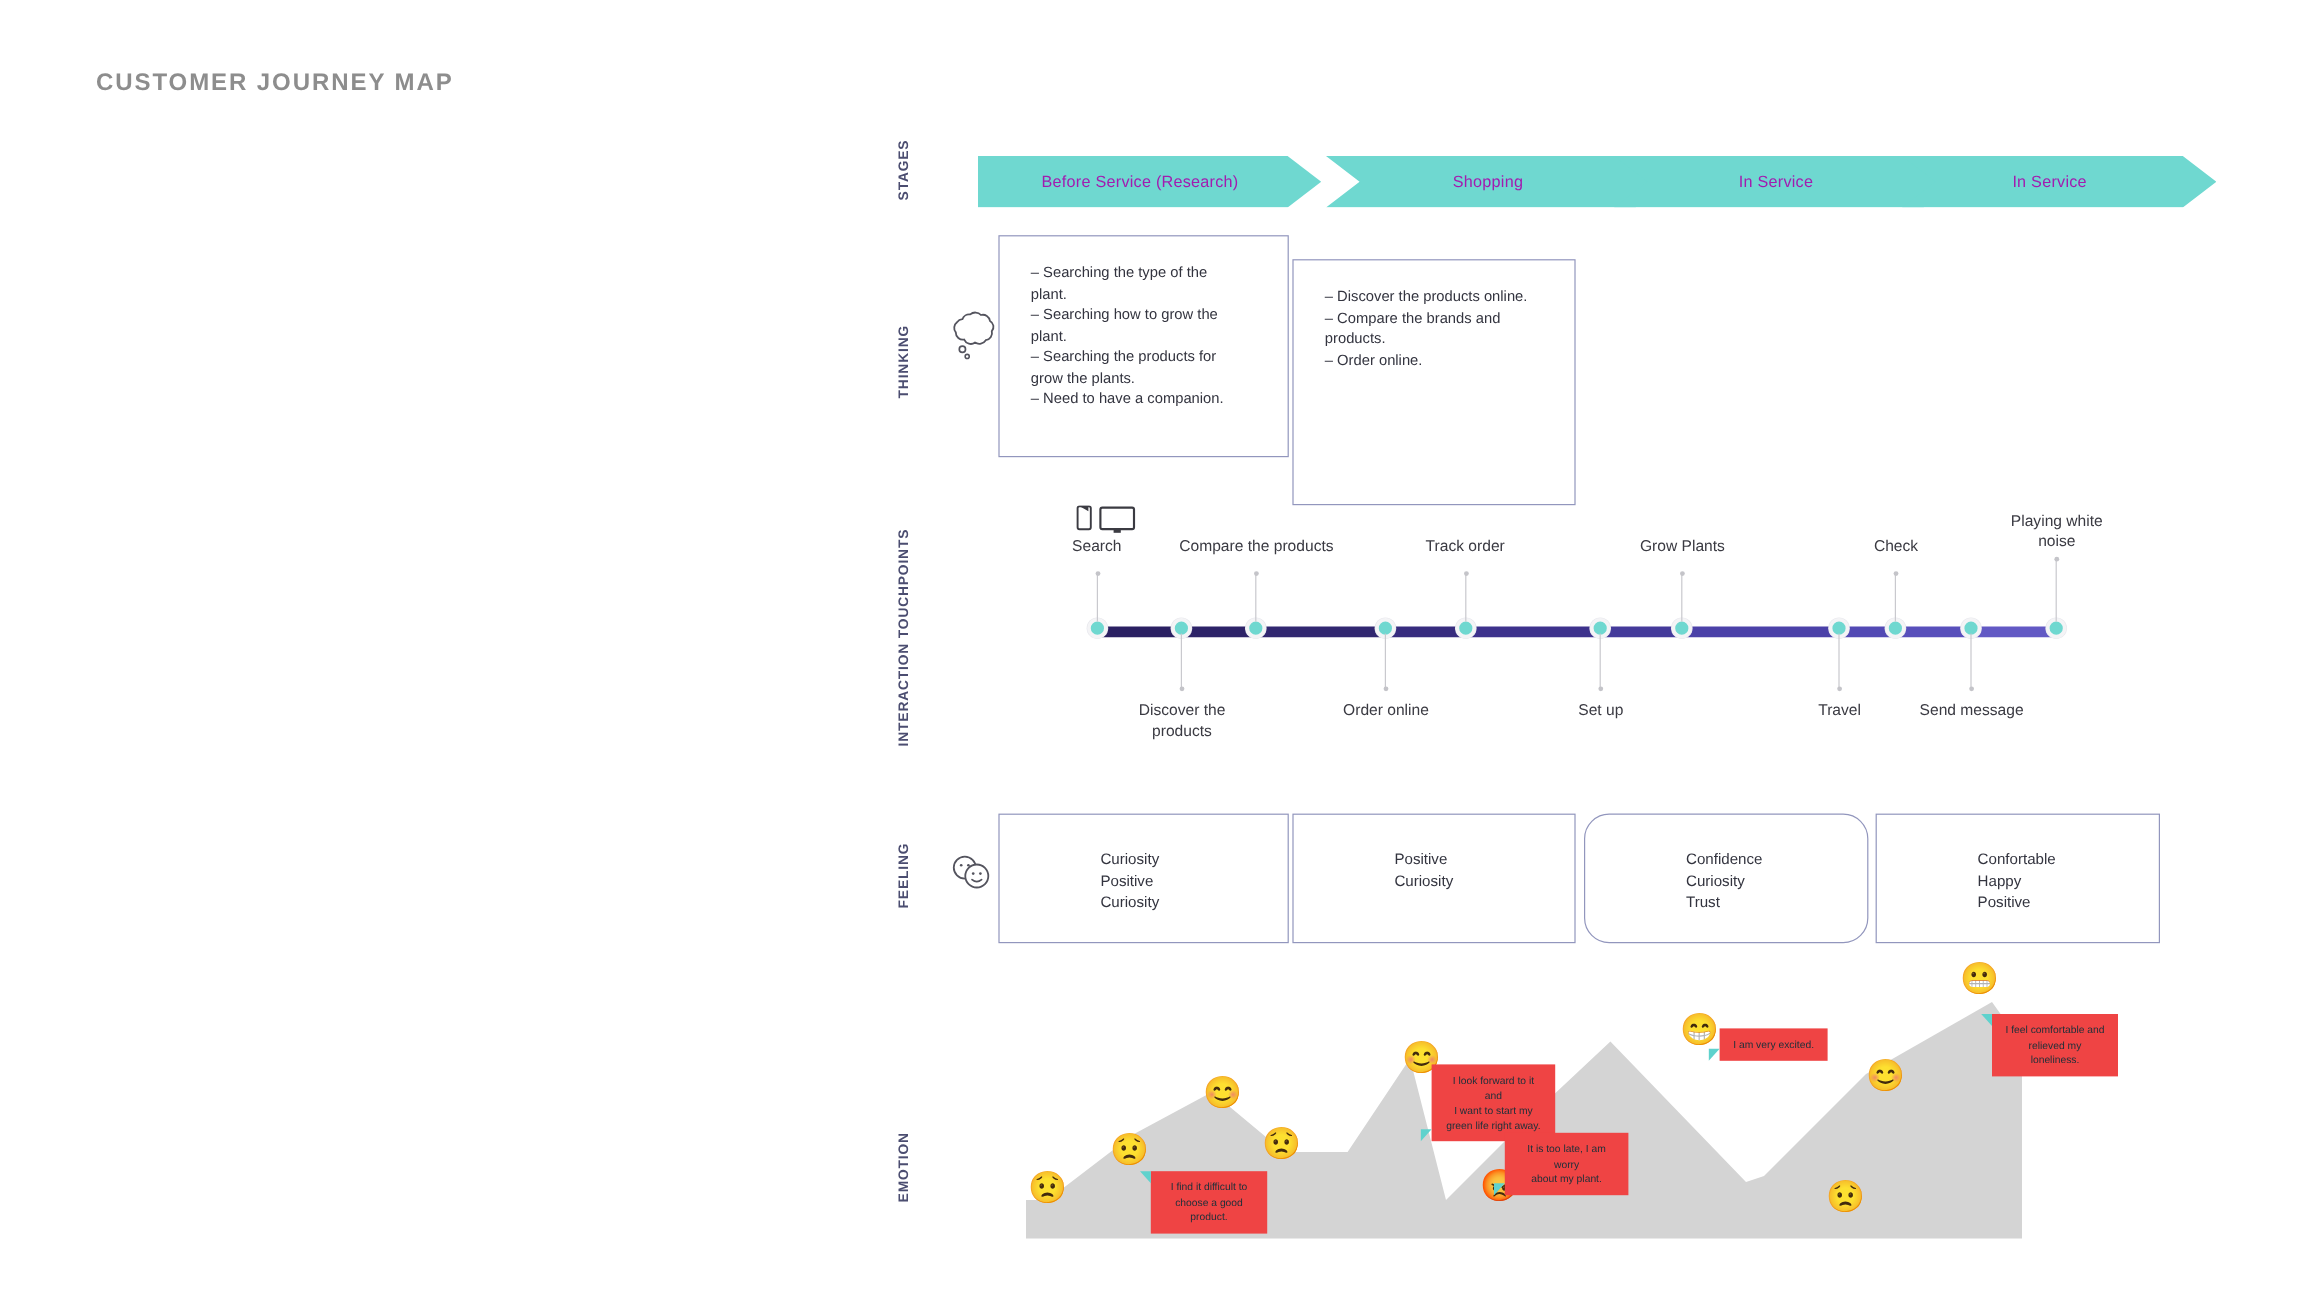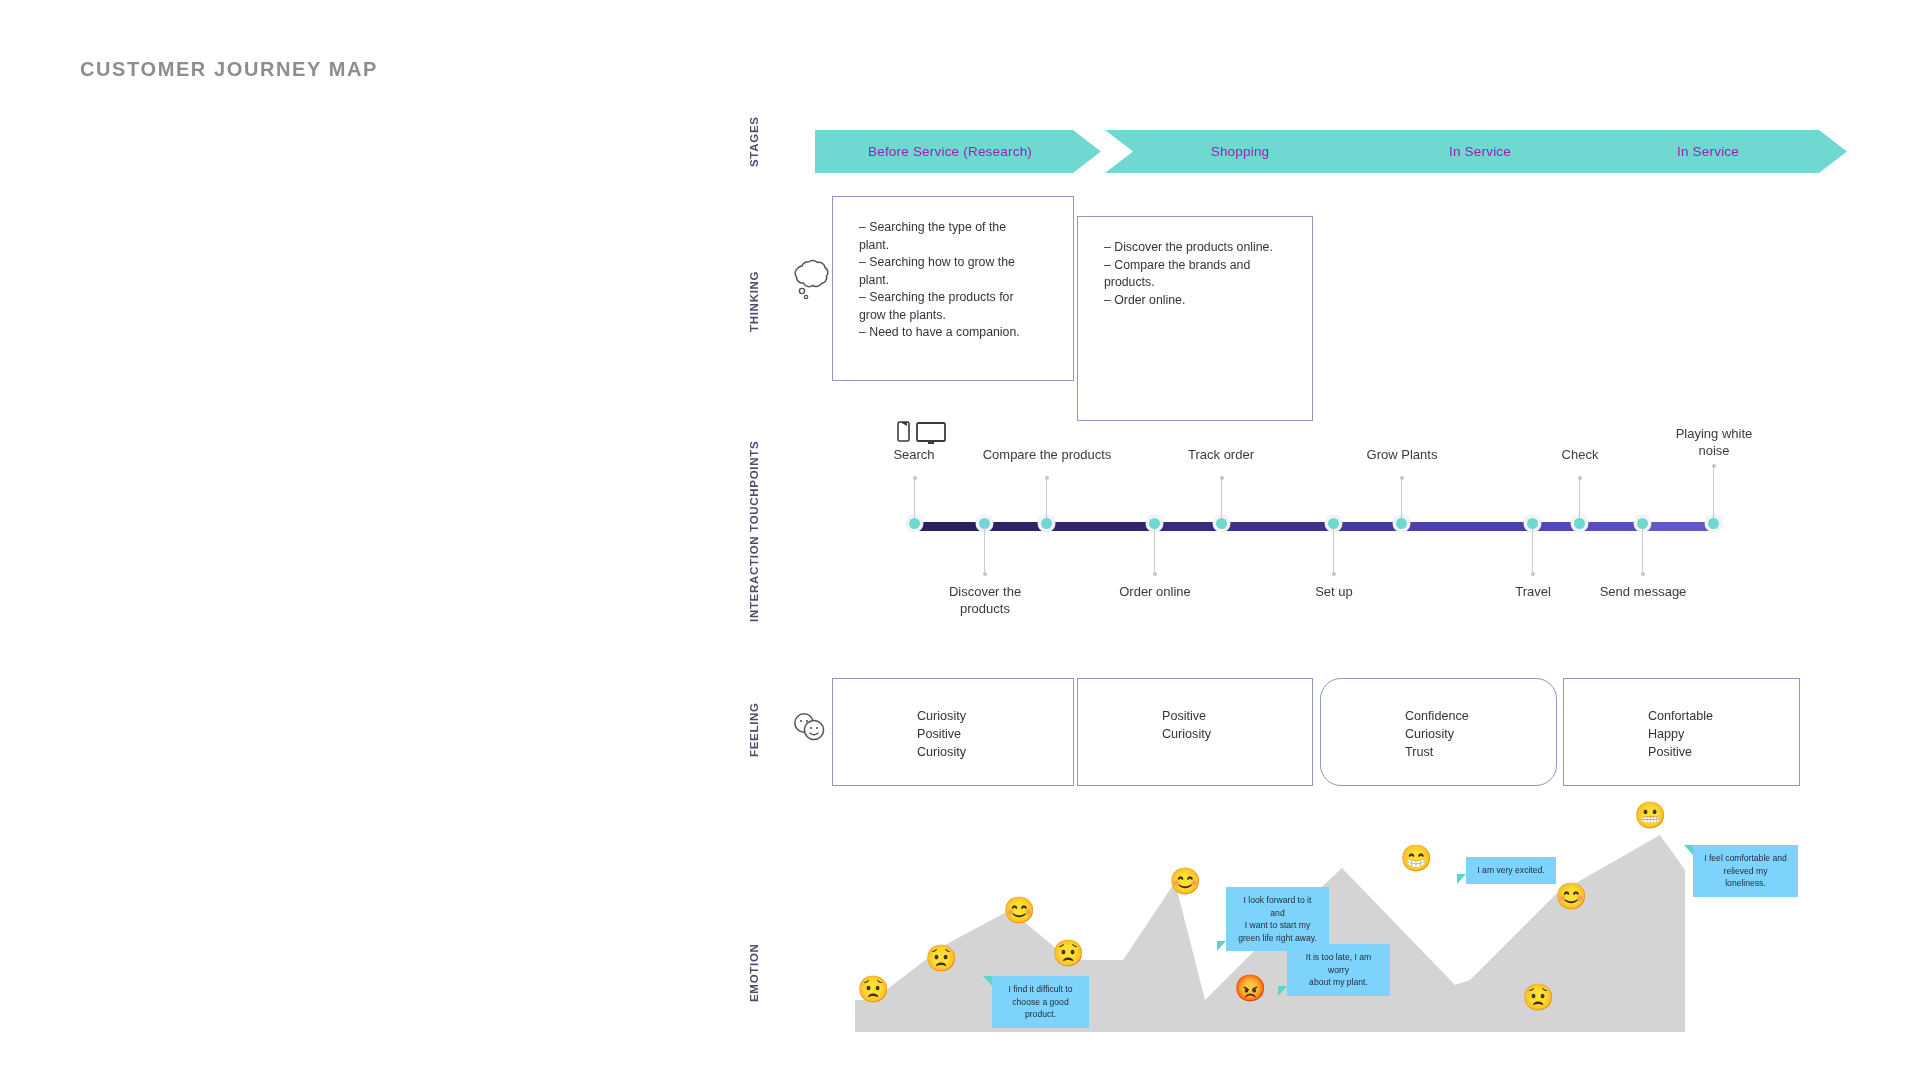--- a/index.html
+++ b/index.html
@@ -84,22 +84,22 @@
   }
   .tp-deviceicons { position: absolute; }
 
   
   .emotion-wrap { position: absolute; left: 855px; top: 800px; width: 890px; height: 245px; }
   .emoji {
     position: absolute; font-size: 26px; line-height: 1;
     width: 30px; height: 30px; text-align: center;
   }
   .bubble {
-    position: absolute; background: #7dd3fc; padding: 7px 10px;
-    font-size: 8.6px; line-height: 12.5px; color: #20303a; text-align: center; margin-left: 33px;
+    position: absolute; background: #ef4444; padding: 7px 10px;
+    font-size: 8.6px; line-height: 12.5px; color: #20303a; text-align: center;
   }
   .bubble .btail {
     position: absolute; width: 0; height: 0;
     border-style: solid;
   }
 </style>
 </head>
 <body>
 
 <div id="root">

